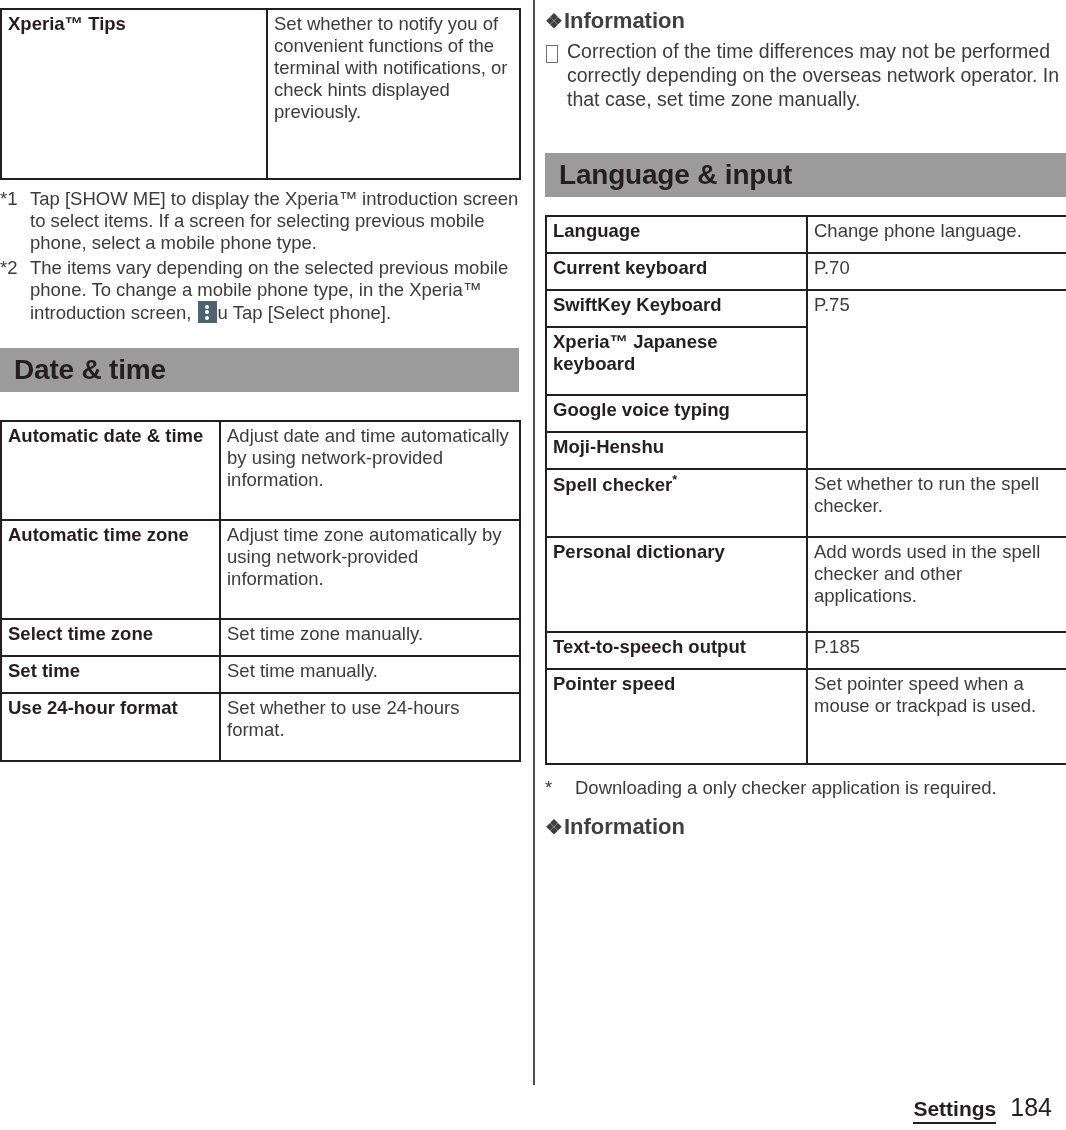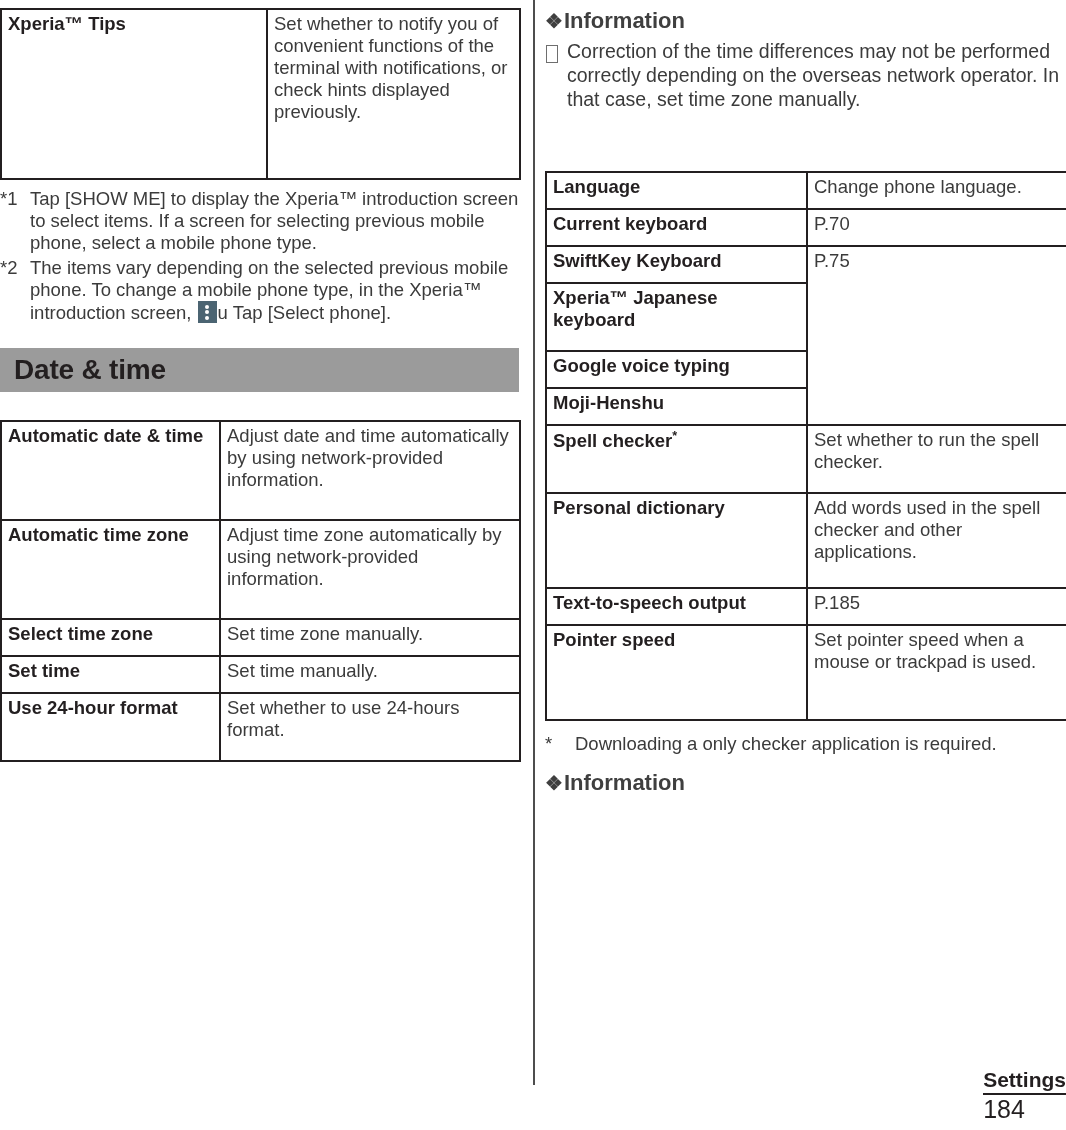--- a/index.html
+++ b/index.html
@@ -151,21 +151,20 @@
 
   .sup { font-size: 0.68em; vertical-align: super; }
 
   
   .footer {
     position: absolute;
     right: 14px;
     bottom: 6px;
     display: flex;
     align-items: baseline;
-    flex-direction: column;
   }
   .footer .chap {
     font-weight: bold;
     font-size: 21px;
     border-bottom: 2.5px solid #231f20;
     padding-bottom: 1px;
     color: #231f20;
   }
   .footer .pno {
     font-size: 25px;
@@ -265,20 +264,23 @@
     <div class="sp-6"></div>
 
     <div class="bullet">
       <span class="tofu"></span>
       <span class="body">Correction of the time differences may not be performed correctly depending on the overseas network operator. In that case, set time zone manually.</span>
     </div>
 
     <div class="sp-24"></div>
     <div class="sp-18"></div>
 
+    <div class="sec-bar">
+      <span class="sec-title">Language &amp; input</span>
+    </div>
 
     <div class="sp-18"></div>
 
     <table class="man">
       <colgroup>
           <col style="width:261px">
           <col style="width:260px">
         </colgroup>
       <tbody>
         <tr>

